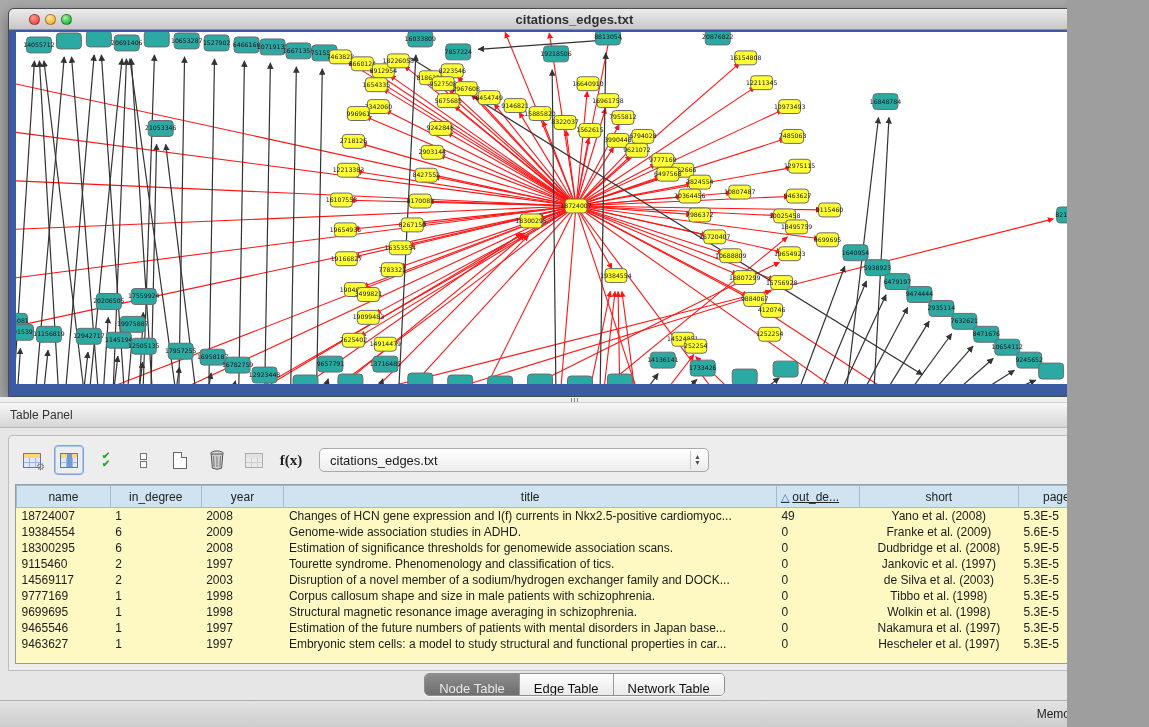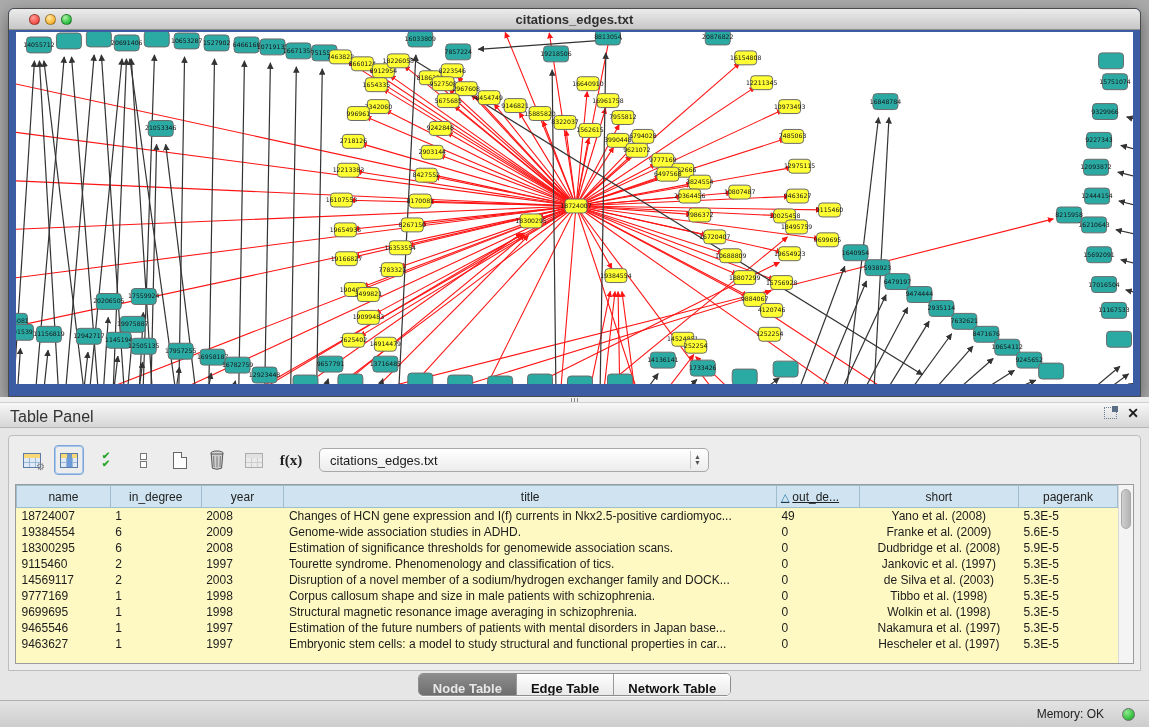--- a/index.html
+++ b/index.html
@@ -1,17 +1,17 @@
 <!DOCTYPE html>
 <html><head>
 <meta charset="utf-8">
 <style>
   * { box-sizing: border-box; margin: 0; padding: 0; }
   body { font-family: "Liberation Sans", sans-serif; background:#9e9e9e; }
-  .screen { position:relative; width:1149px; height:727px; overflow:hidden; background:#ababab; }
+  .screen { position:relative; width:1067px; height:727px; overflow:hidden; background:#ababab; }
 
   
   .graph-window { position:absolute; left:8px; top:8px; width:1133px; height:389px;
     background:#3b5ca3; border:1px solid #4a4a4a; border-radius:6px 6px 0 0;
     box-shadow:0 6px 18px rgba(0,0,0,.45); }
   .titlebar { position:absolute; left:0; top:0; right:0; height:21px;
     background:linear-gradient(#ececec,#c7c7c7); border-bottom:1px solid #8f8f8f;
     border-radius:5px 5px 0 0; }
   .tl { position:absolute; top:5px; width:11px; height:11px; border-radius:50%; border:1px solid rgba(0,0,0,.35); }
   .tl.red { left:20px; background:radial-gradient(circle at 35% 30%, #ff9a96, #f85951 60%, #d63a33); }
@@ -25,21 +25,21 @@
 
   
   .splitter { position:absolute; left:0; top:397px; width:1149px; height:6px; background:#efefef; border-bottom:1px solid #d0d0d0; }
   .grip { position:absolute; left:571px; top:1px; width:8px; height:4px;
     background:repeating-linear-gradient(90deg,#8a8a8a 0 1px,transparent 1px 3px); }
 
   
   .table-panel { position:absolute; left:0; top:403px; width:1149px; height:297px; background:#e6e6e6; }
   .panel-header { position:absolute; left:0; top:0; right:0; height:25px;
     background:linear-gradient(#f7f7f7,#d6d6d6); border-bottom:1px solid #b5b5b5; }
-  .panel-title { position:absolute; left:10px; top:5px; font-size:16px; color:#333; }
+  .panel-title { position:absolute; left:10px; top:5px; font-size:12px; color:#333; }
   .panel-hdr-icons { position:absolute; right:10px; top:4px; display:flex; gap:10px; align-items:center; }
   .float-ic { width:13px; height:12px; border:1.5px dotted #6c7f95; position:relative; }
   .float-ic::after { content:""; position:absolute; right:-2px; top:-2px; width:6px; height:6px; background:#5a6e85; }
   .close-ic { font-size:14px; font-weight:bold; color:#1a1a1a; line-height:12px; cursor:default; }
 
   .panel-body { position:absolute; left:8px; right:8px; top:32px; bottom:29px;
     background:#ededed; border:1px solid #bdbdbd; border-radius:4px 4px 0 0; }
 
   .toolbar { position:absolute; left:8px; top:6px; right:8px; height:36px; display:flex; align-items:center; gap:7px; }
   .tool-btn { width:30px; height:30px; display:flex; align-items:center; justify-content:center;
@@ -65,21 +65,21 @@
   td.al { text-align:left; } td.ac { text-align:center; }
   .vscroll { position:absolute; right:0; top:0; bottom:0; width:15px; background:#f4f4f4; border-left:1px solid #d8d8d8; }
   .vthumb { position:absolute; left:2px; top:4px; width:10px; height:40px; border-radius:5px;
     background:linear-gradient(90deg,#cfcfcf,#b3b3b3); border:1px solid #a8a8a8; }
 
   
   .tabbar { position:absolute; left:0; right:0; bottom:4px; height:23px; display:flex; justify-content:center; }
   .seg { display:flex; border:1px solid #8e8e8e; border-radius:5px; overflow:hidden;
     background:#fff; box-shadow:0 1px 0 rgba(255,255,255,.7); }
   .seg-btn { padding:7px 14px; font-size:13px; color:#111; background:linear-gradient(#ffffff,#e9e9e9);
-    border-right:1px solid #9a9a9a;font-weight:bold; }
+    border-right:1px solid #9a9a9a; }
   .seg-btn:last-child { border-right:none; }
   .seg-btn.sel { background:linear-gradient(#8d8d8d,#6e6e6e); color:#e8e8e8; }
 
   
   .statusbar { position:absolute; left:0; top:700px; width:1149px; height:27px;
     background:linear-gradient(#e3e3e3,#cdcdcd); border-top:1px solid #b0b0b0; }
   .mem { position:absolute; right:14px; top:6px; display:flex; align-items:center; gap:18px;
     font-size:12px; color:#222; }
   .mem-dot { width:13px; height:13px; border-radius:50%; border:1px solid #6d6d6d;
     background:radial-gradient(circle at 35% 30%, #8fe88f, #35c13d 65%, #23962c); }

